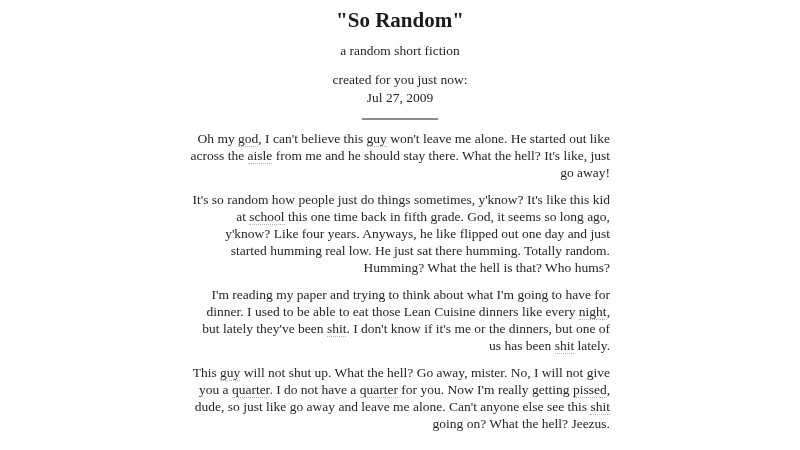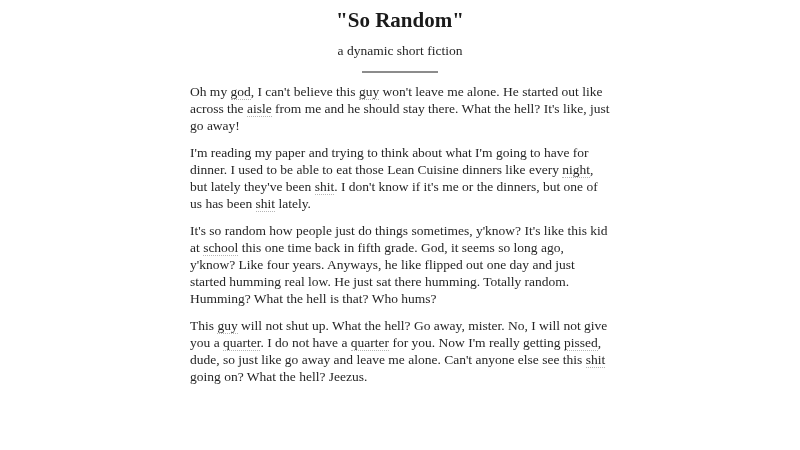--- a/index.html
+++ b/index.html
@@ -42,43 +42,47 @@
     margin: 0;
   }
   .divider {
     width: 76px;
     height: 0;
     border-top: 2px solid var(--divider, #8c8c8c);
     margin: 11px auto 0 auto;
   }
   .story p {
     margin: 10px 0 0 0;
-    text-align: left;
+    text-align: right;
   }
   .dyn {
     border-bottom: 1px dotted var(--underline, #b5b5b5);
     cursor: default;
   }
 </style>
 </head>
 <body>
 
 <div class="viewport">
   <div class="page">
 
     <h1 class="page-title">"So Random"</h1>
 
     <div class="subtitle-block">
-      <div>a dynamic short fiction</div>
+      <div>a random short fiction</div>
     </div>
 
+    <div class="created-block">
+      <div>created for you just now:</div>
+      <div>Jul 27, 2009</div>
+    </div>
 
     <div class="divider"></div>
 
     <div class="story">
         <p>Oh my <span class="dyn">god</span>, I can't believe this <span class="dyn">guy</span> won't leave me alone. He started out like across the <span class="dyn">aisle</span> from me and he should stay there. What the hell? It's like, just go away!</p>
+        <p>It's so random how people just do things sometimes, y'know? It's like this kid at <span class="dyn">school</span> this one time back in fifth grade. God, it seems so long ago, y'know? Like four years. Anyways, he like flipped out one day and just started humming real low. He just sat there humming. Totally random. Humming? What the hell is that? Who hums?</p>
         <p>I'm reading my paper and trying to think about what I'm going to have for dinner. I used to be able to eat those Lean Cuisine dinners like every <span class="dyn">night</span>, but lately they've been <span class="dyn">shit</span>. I don't know if it's me or the dinners, but one of us has been <span class="dyn">shit</span> lately.</p>
-        <p>It's so random how people just do things sometimes, y'know? It's like this kid at <span class="dyn">school</span> this one time back in fifth grade. God, it seems so long ago, y'know? Like four years. Anyways, he like flipped out one day and just started humming real low. He just sat there humming. Totally random. Humming? What the hell is that? Who hums?</p>
         <p>This <span class="dyn">guy</span> will not shut up. What the hell? Go away, mister. No, I will not give you a <span class="dyn">quarter</span>. I do not have a <span class="dyn">quarter</span> for you. Now I'm really getting <span class="dyn">pissed</span>, dude, so just like go away and leave me alone. Can't anyone else see this <span class="dyn">shit</span> going on? What the hell? Jeezus.</p>
       </div>
 
   </div>
 </div>
 
 </body></html>

